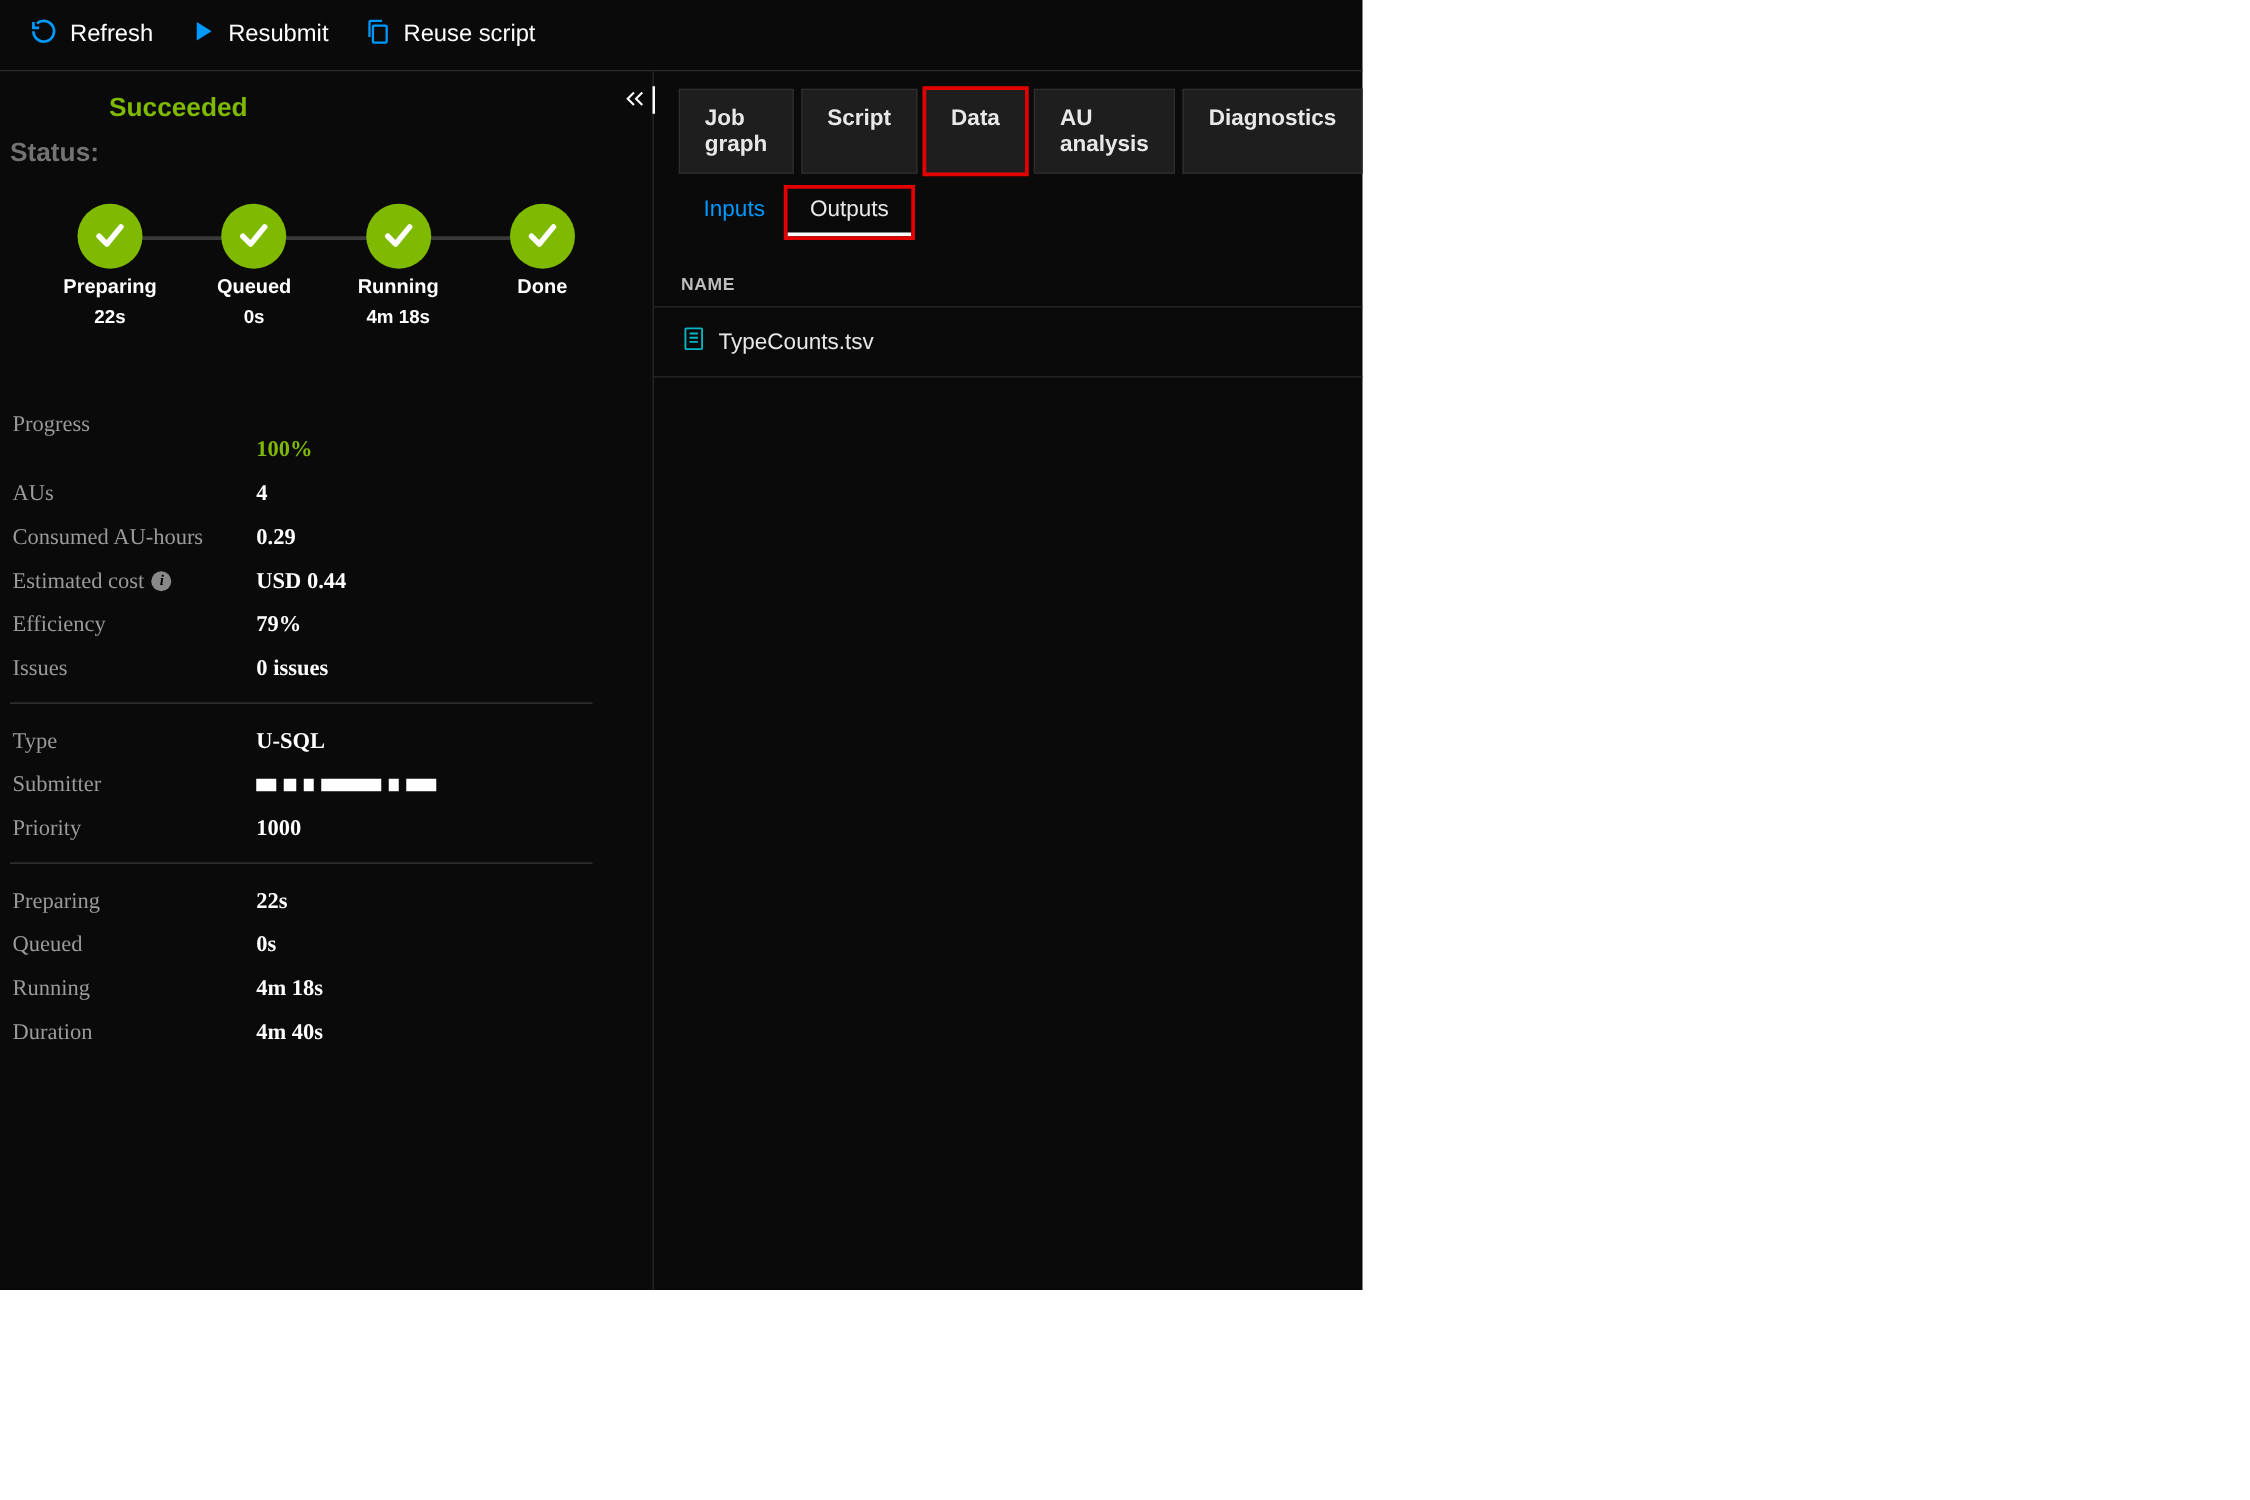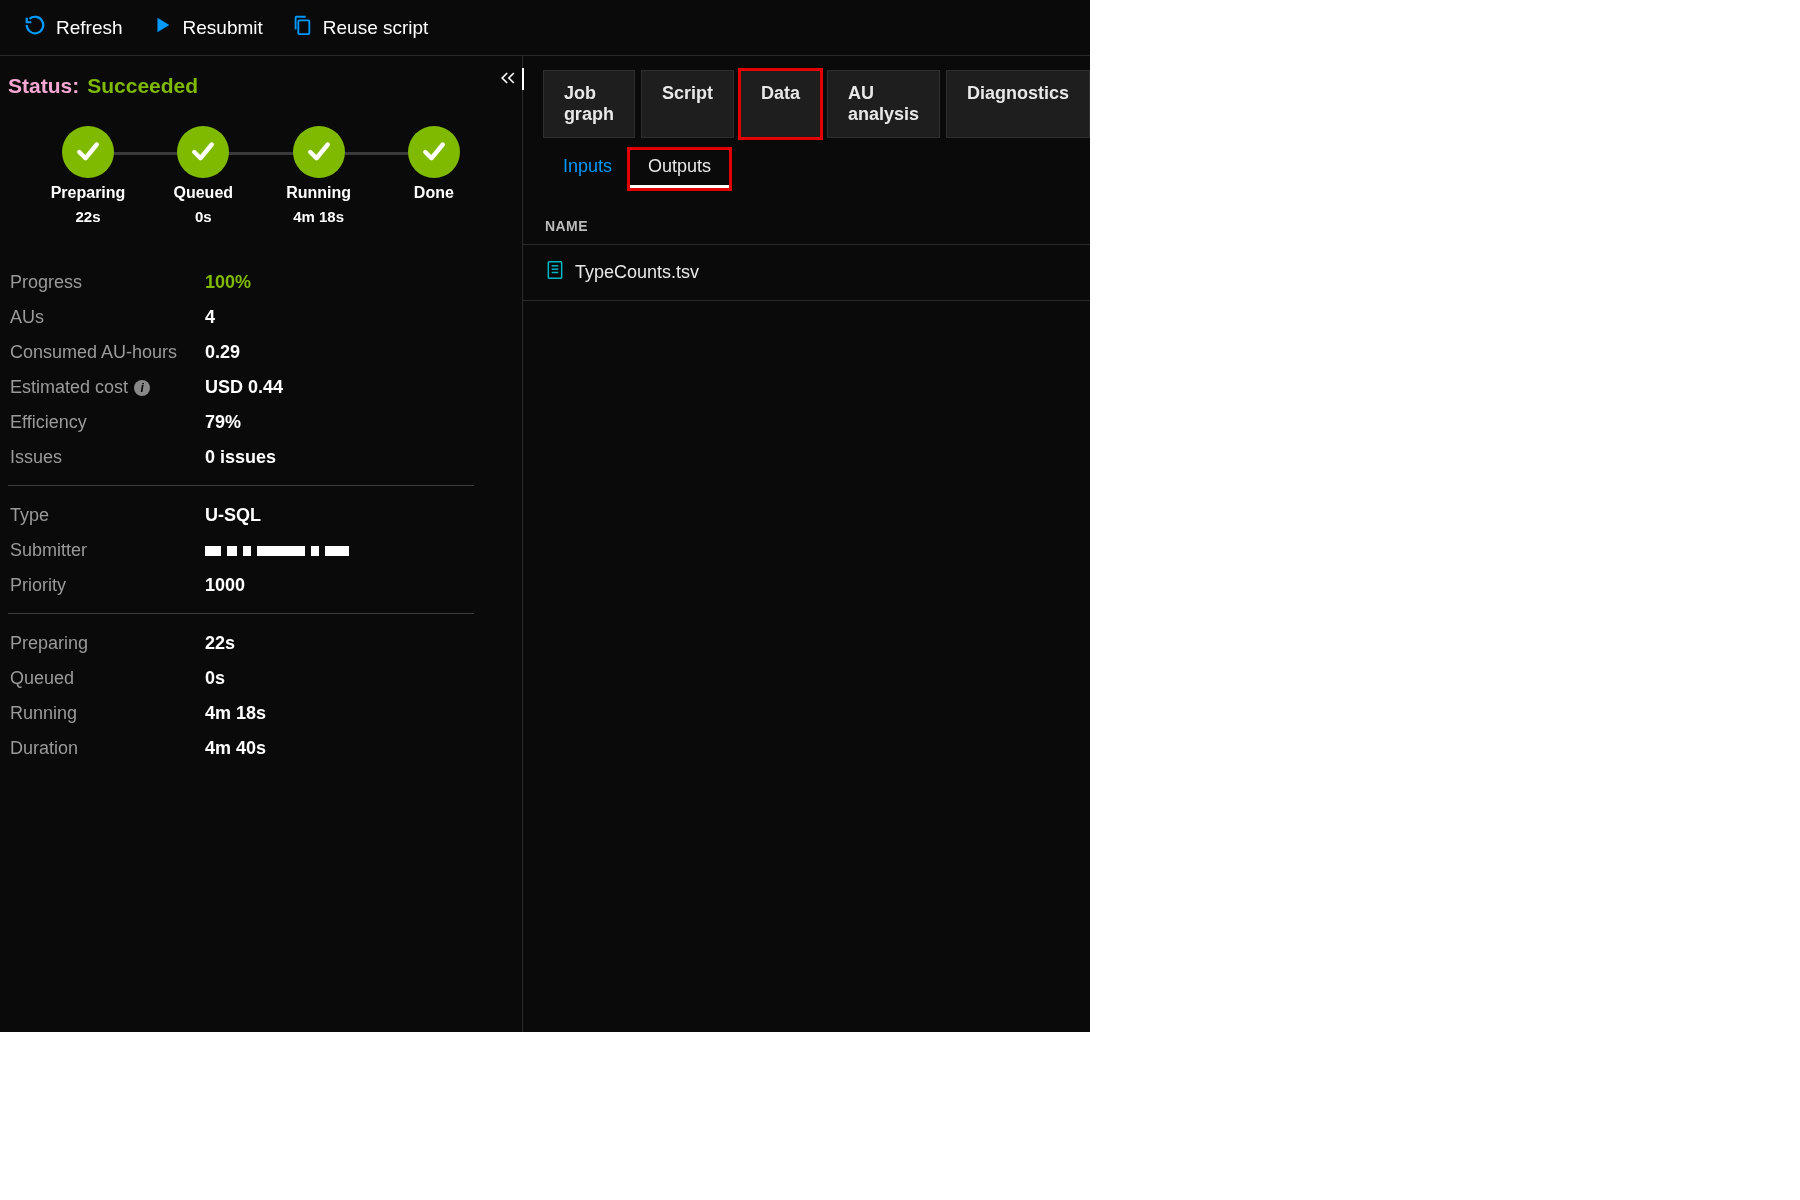--- a/index.html
+++ b/index.html
@@ -61,21 +61,21 @@
   }
   .collapse-handle svg { width: 20px; height: 20px; }
   
   .status-row {
     display: flex;
     gap: 8px;
     font-size: 21px;
     font-weight: 600;
     padding-bottom: 28px;
   }
-  .status-label { color: #f9a8d4; }
+  .status-label { color: #737373; margin-top: 36px; }
   .status-val { color: #7FBA00; }
   
   .track {
     position: relative;
     margin: 0 30px 40px 30px;
   }
   .track-line {
     position: absolute;
     top: 26px;
     left: 26px;
@@ -109,24 +109,25 @@
   .check svg { width: 30px; height: 30px; }
   .stage-name { font-size: 16px; font-weight: 600; color: #fff; }
   .stage-time { font-size: 15px; color: #fff; font-weight:600;}
   
   .kv { padding: 0 2px; }
   .kv-row {
     display: flex;
     padding: 7px 0;
     font-size: 18px;
     align-items: center;
+    font-family: Liberation Serif, serif;
   }
   .kv-k { width: 195px; color: #9a9a9a; display:flex; align-items:center; gap:6px;}
   .kv-v { color: #fff; font-weight: 600; }
-  .kv-v.green { color: #7FBA00; }
+  .kv-v.green { color: #7FBA00; margin-top: 40px; }
   .divider {
     height: 1px;
     background: #3a3a3a;
     margin: 10px 0 12px 0;
     width: 466px;
   }
   .info-i {
     width:16px;height:16px;border-radius:50%;background:#888;color:#000;
     display:inline-flex;align-items:center;justify-content:center;font-size:12px;font-weight:700;font-style:italic;
   }

